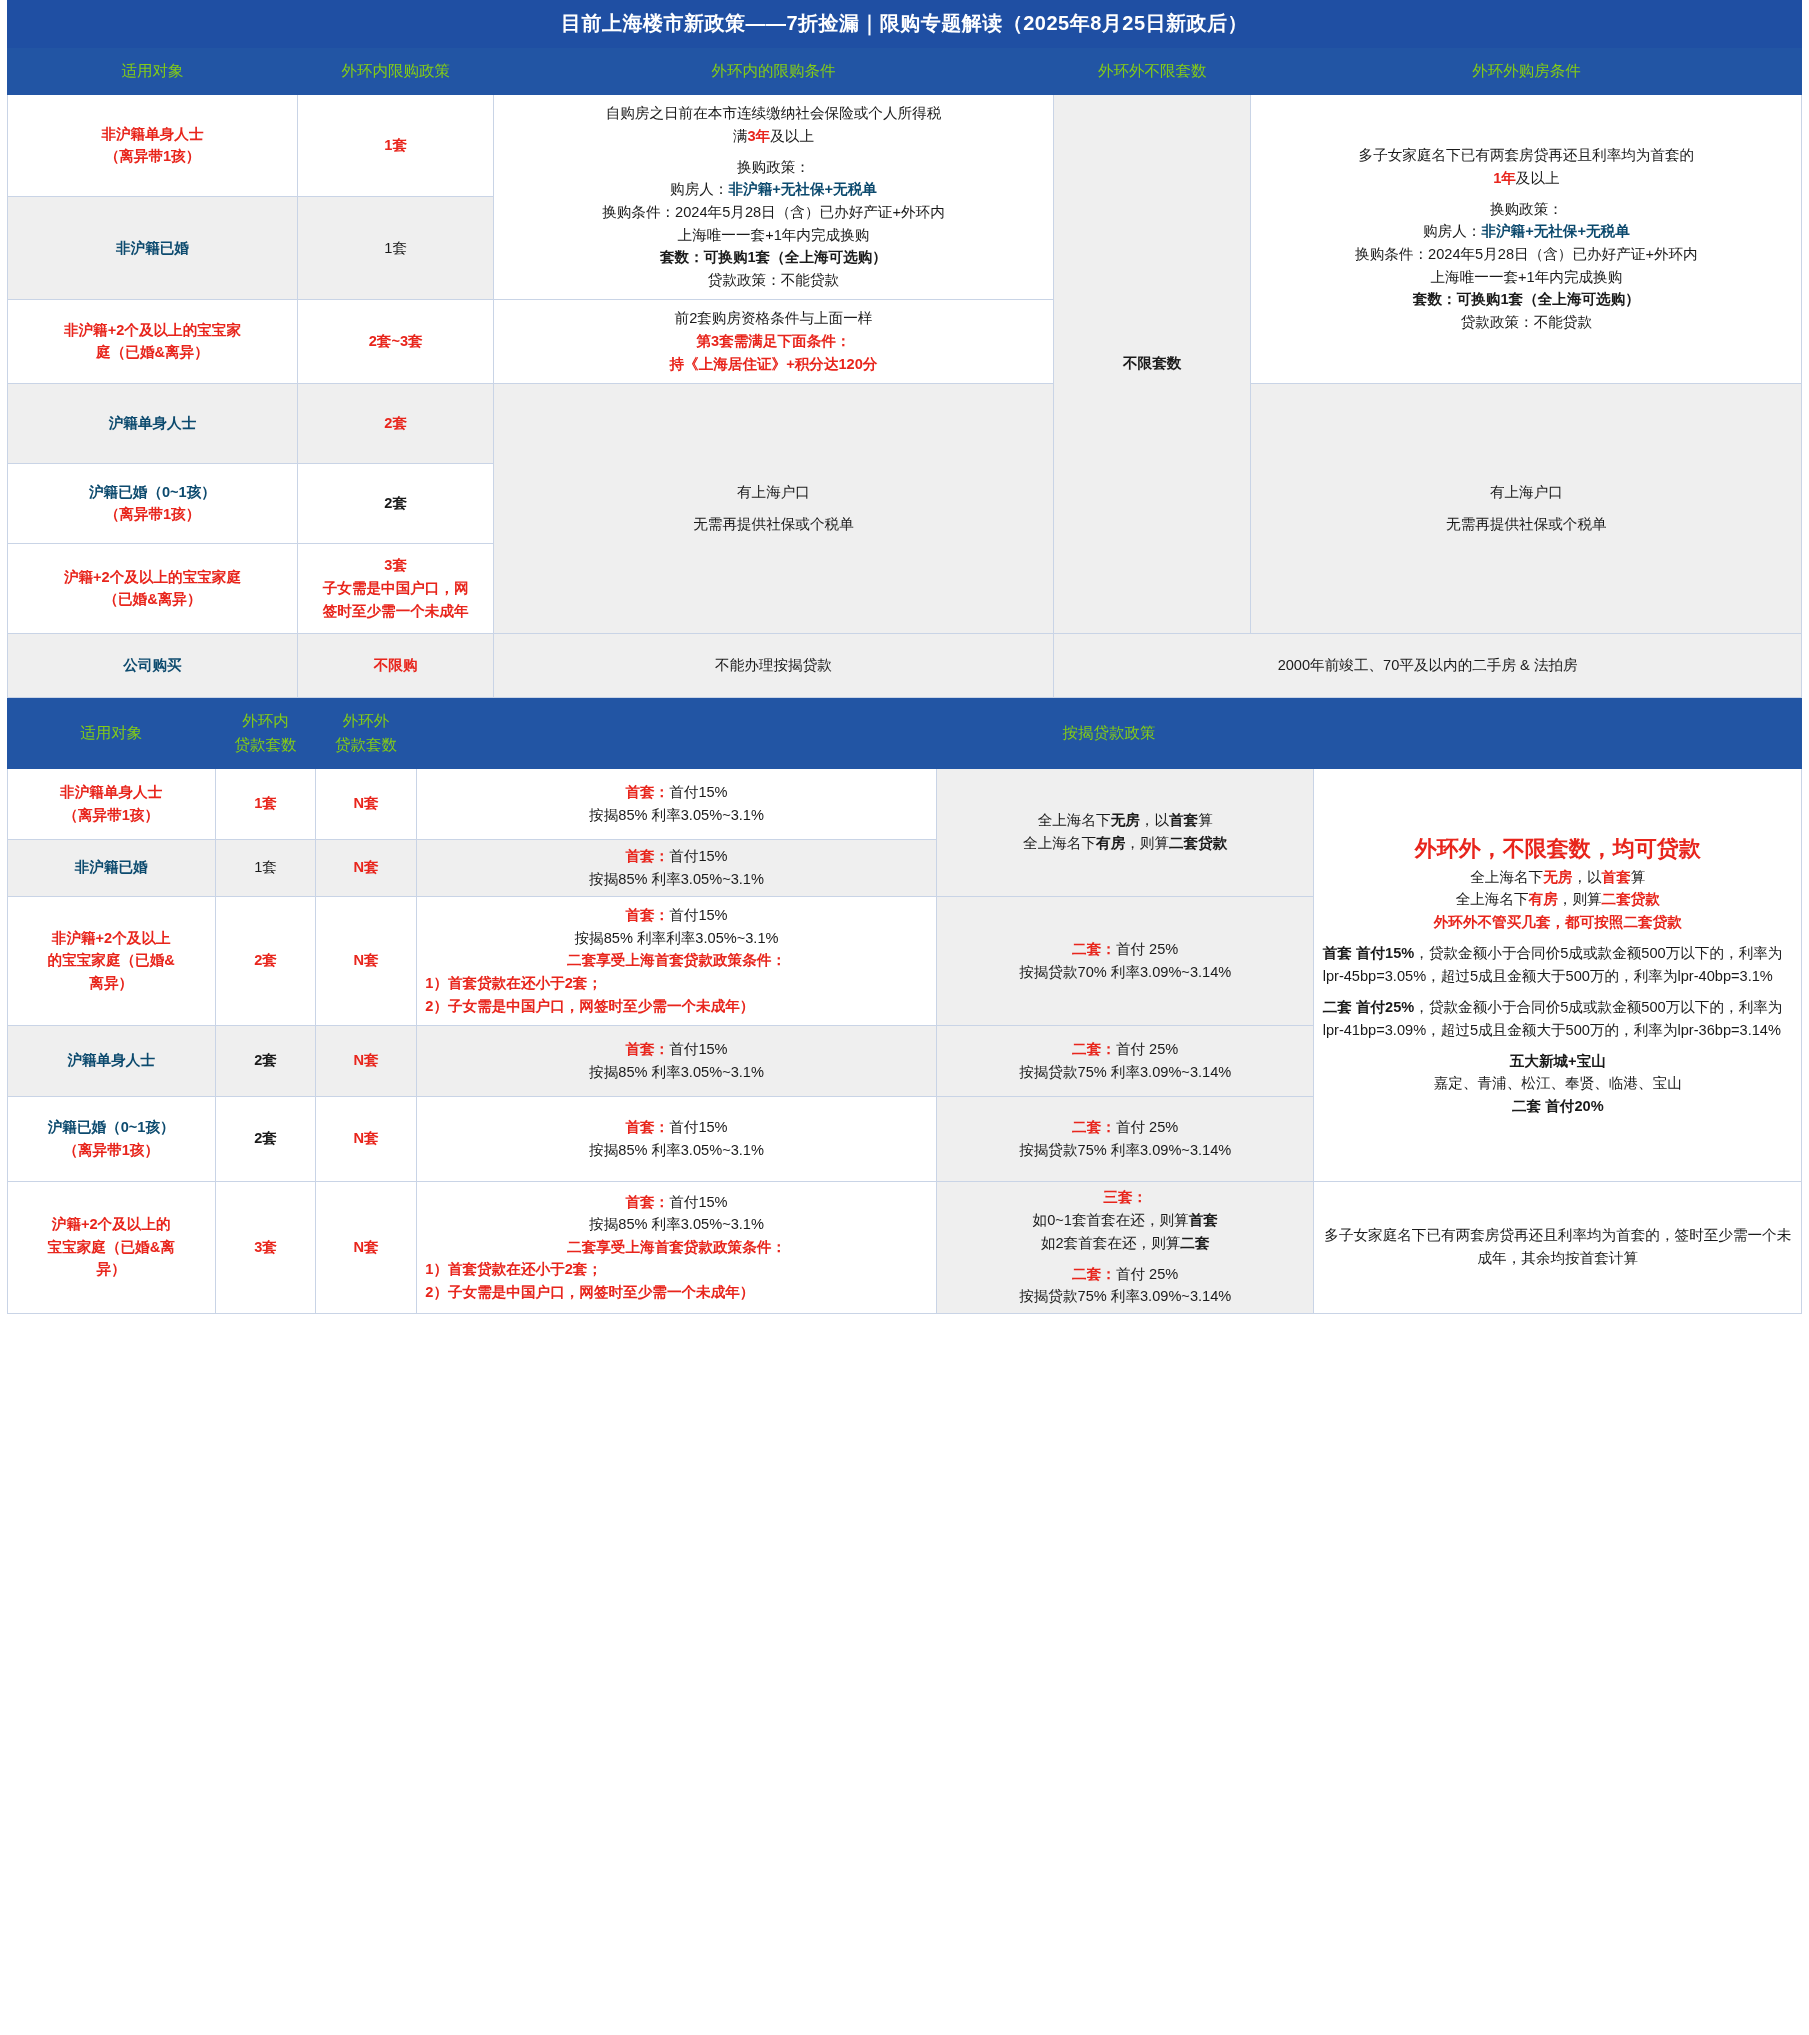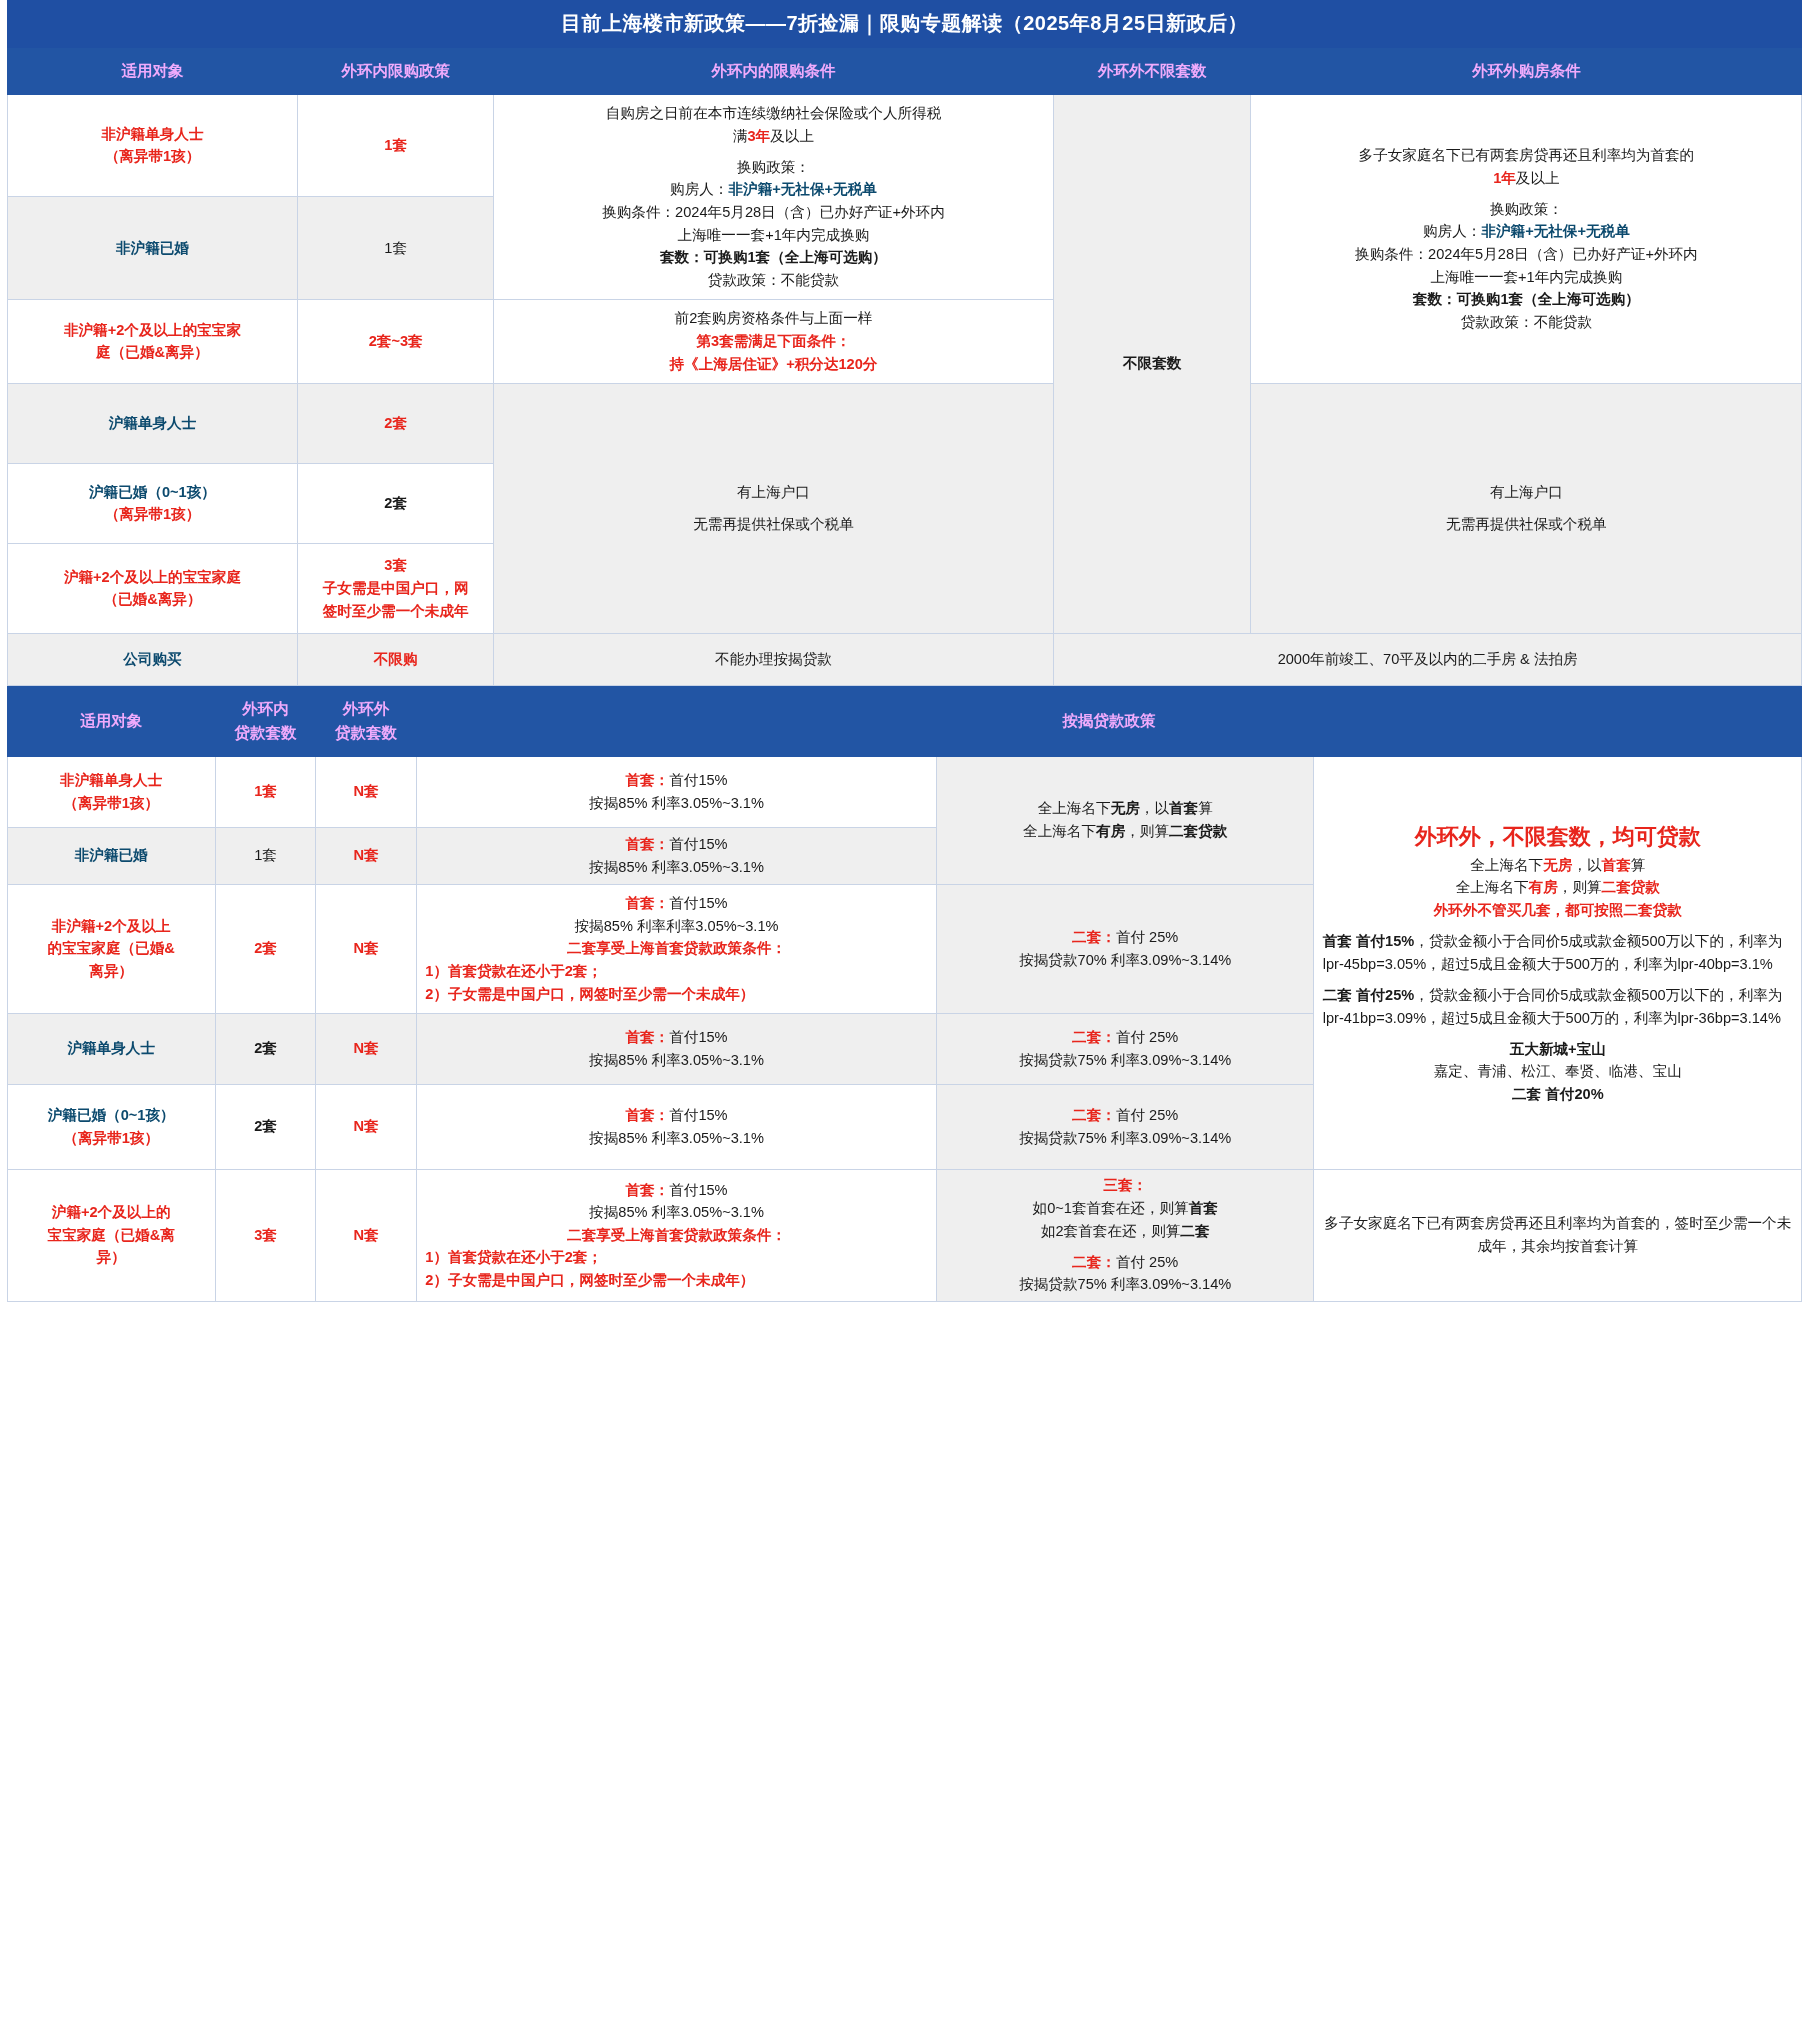--- a/index.html
+++ b/index.html
@@ -33,22 +33,22 @@
     border:0.9px solid #c9d4e6;
     vertical-align:middle;
     text-align:center;
     padding:4.7px 5.7px;
     font-size:14.6px;
     line-height:1.55;
     box-sizing:border-box;
   }
   thead th{
     background:#2255a4;
-    color:#f0abfc;
-    font-weight:bold;
+    color:#84cc16;
+    font-weight:normal;
     font-size:15.5px;
     border:0.9px solid #2255a4;
     padding:10.4px 4.7px;
   }
   .red{color:#e8251c;font-weight:bold;}
   .blue{color:#0c4a6e;font-weight:bold;}
   .bold{font-weight:bold;}
   .gray{background:#efefef;}
   .white{background:#ffffff;}
   .tleft{text-align:left;}
@@ -176,21 +176,21 @@
           <span class="ln red">沪籍+2个及以上的宝宝家庭</span>
           <span class="ln red">（已婚&amp;离异）</span>
         </td>
         <td class="white">
           <span class="ln red">3套</span>
           <span class="ln red">子女需是中国户口，网</span>
           <span class="ln red">签时至少需一个未成年</span>
         </td>
       </tr>
 
-      <tr style="height:52px;">
+      <tr style="height:64px;">
         <td class="gray">
           <span class="ln blue">公司购买</span>
         </td>
         <td class="gray">
           <span class="red">不限购</span>
         </td>
         <td class="gray">不能办理按揭贷款</td>
         <td class="gray" colspan="2">2000年前竣工、70平及以内的二手房 &amp; 法拍房</td>
       </tr>
     </tbody>

